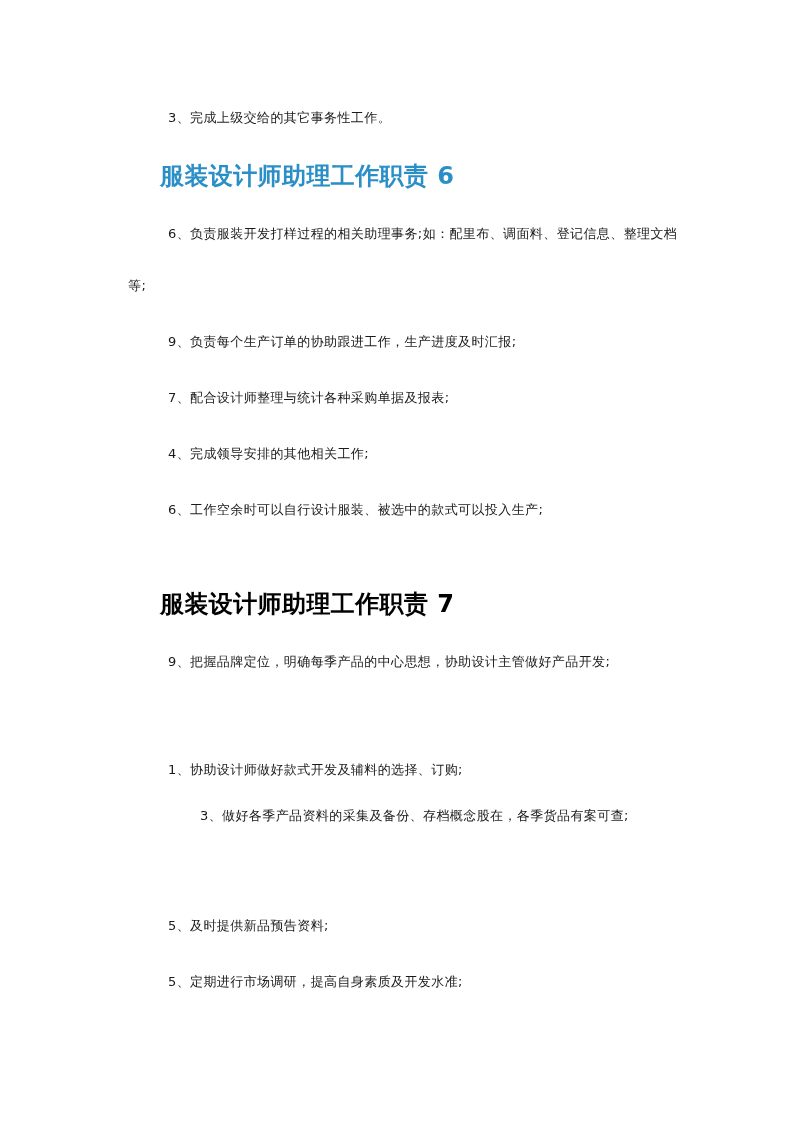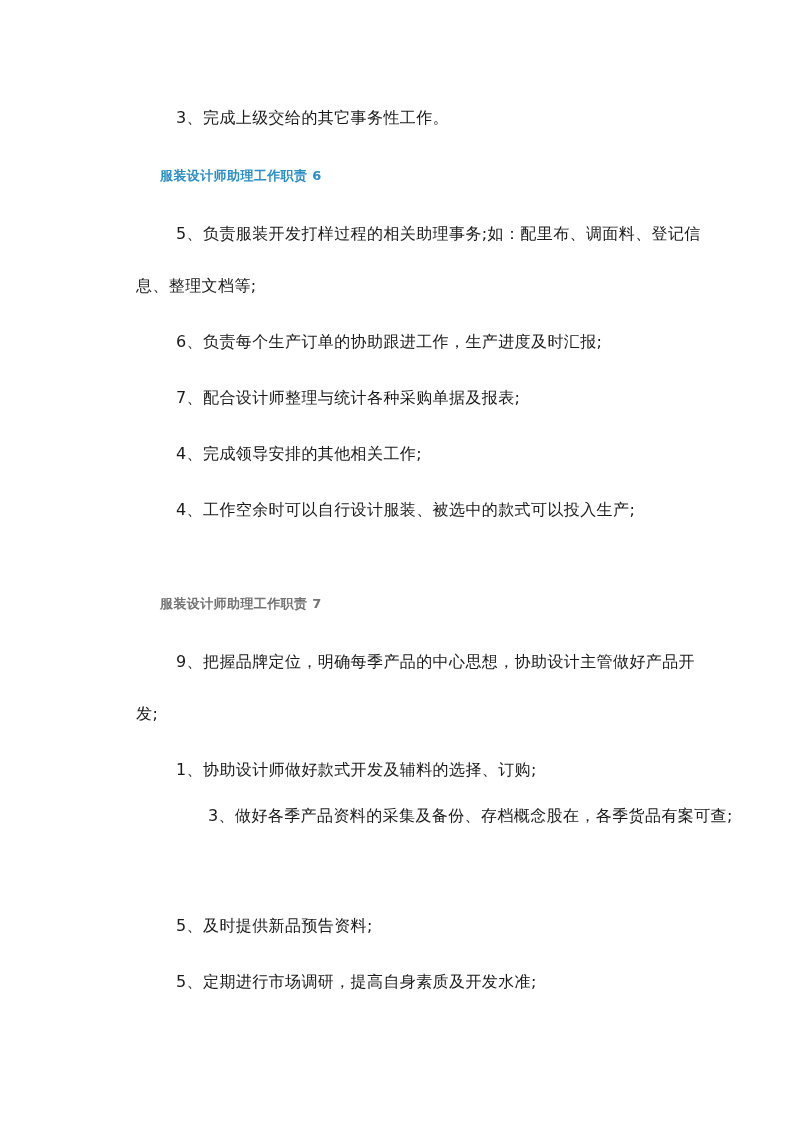--- a/index.html
+++ b/index.html
@@ -16,58 +16,58 @@
       color: #1a1a1a;
     }
     .page {
       position: absolute;
       left: 120px;
       top: 0;
       width: 565px;
     }
     .para {
       position: absolute;
-      left: 16px;
+      left: 8px;
       width: 565px;
-      font-size: 16px;
+      font-size: 13px;
       line-height: 52px;
       text-indent: 40px;
       letter-spacing: 0.4px;
       margin: 0;
       white-space: normal;
     }
     .heading {
       position: absolute;
       left: 40px;
-      font-size: 13px;
+      font-size: 24px;
       line-height: 52px;
       font-weight: bold;
       margin: 0;
       letter-spacing: 0.4px;
     }
   </style>
 </head>
 <body>
 
 <div class="page">
   <p class="para" style="top:92px;">3、完成上级交给的其它事务性工作。</p>
 
   <h2 class="heading" style="top:150px; color:#2a8fc7;">服装设计师助理工作职责 6</h2>
 
-  <p class="para" style="top:208px;">5、负责服装开发打样过程的相关助理事务;如：配里布、调面料、登记信息、整理文档等;</p>
+  <p class="para" style="top:208px;">6、负责服装开发打样过程的相关助理事务;如：配里布、调面料、登记信息、整理文档等;</p>
 
-  <p class="para" style="top:316px;">6、负责每个生产订单的协助跟进工作，生产进度及时汇报;</p>
+  <p class="para" style="top:316px;">9、负责每个生产订单的协助跟进工作，生产进度及时汇报;</p>
 
   <p class="para" style="top:372px;">7、配合设计师整理与统计各种采购单据及报表;</p>
 
   <p class="para" style="top:428px;">4、完成领导安排的其他相关工作;</p>
 
-  <p class="para" style="top:484px;">4、工作空余时可以自行设计服装、被选中的款式可以投入生产;</p>
+  <p class="para" style="top:484px;">6、工作空余时可以自行设计服装、被选中的款式可以投入生产;</p>
 
-  <h2 class="heading" style="top:578px; color:#737373;">服装设计师助理工作职责 7</h2>
+  <h2 class="heading" style="top:578px; color:#000000;">服装设计师助理工作职责 7</h2>
 
   <p class="para" style="top:636px;">9、把握品牌定位，明确每季产品的中心思想，协助设计主管做好产品开发;</p>
 
   <p class="para" style="top:744px;">1、协助设计师做好款式开发及辅料的选择、订购;</p>
 
   <p class="para" style="top:790px;margin-left:32px;">3、做好各季产品资料的采集及备份、存档概念股在，各季货品有案可查;</p>
 
   <p class="para" style="top:900px;">5、及时提供新品预告资料;</p>
 
   <p class="para" style="top:956px;">5、定期进行市场调研，提高自身素质及开发水准;</p>

